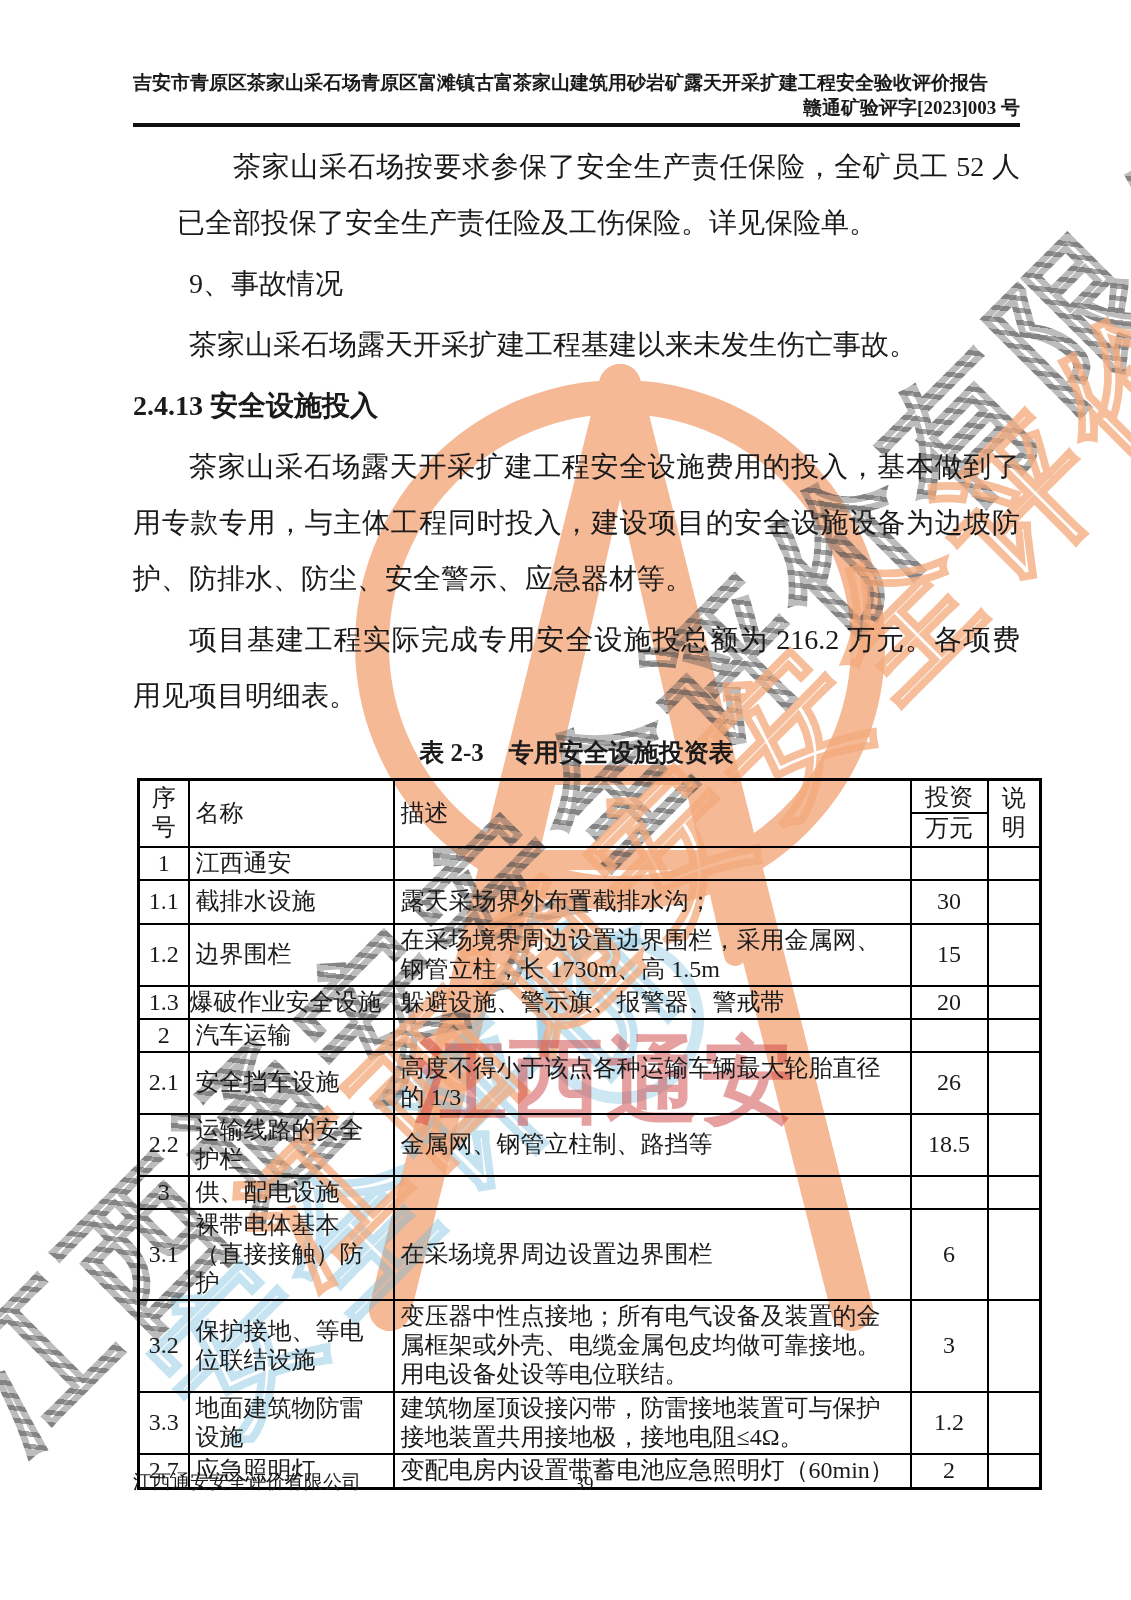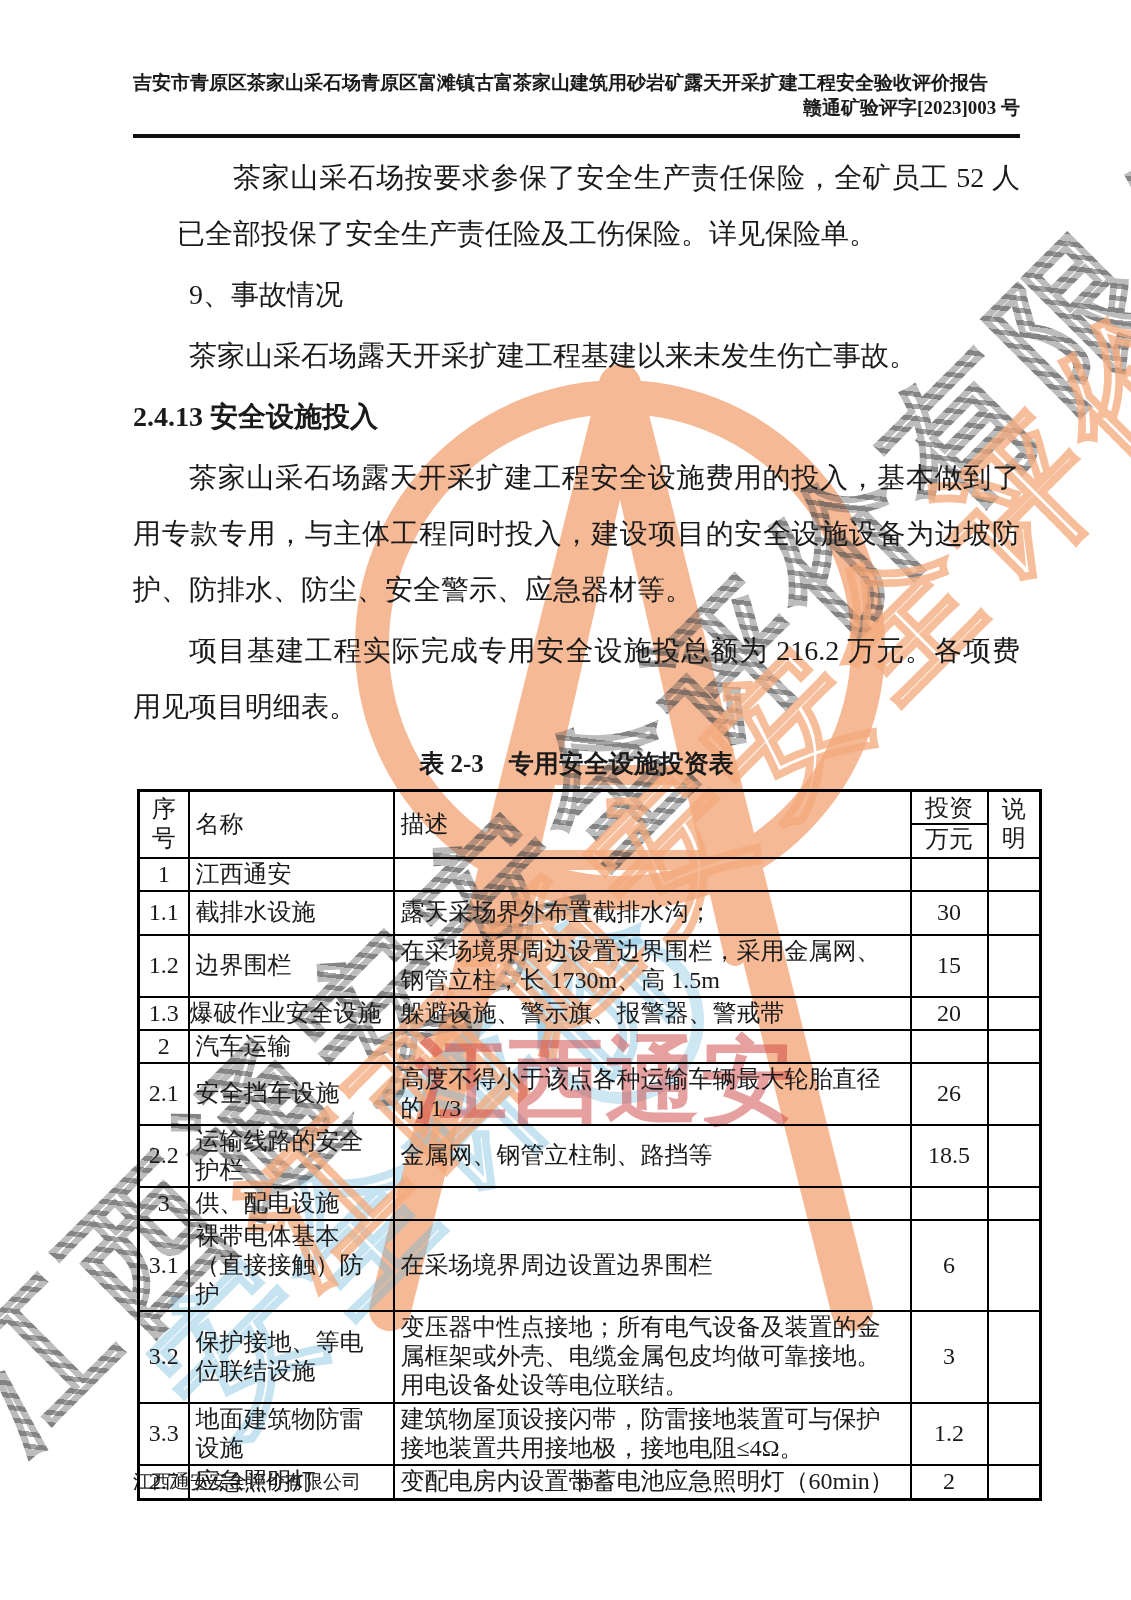--- a/index.html
+++ b/index.html
@@ -34,21 +34,21 @@
     left:110px;top:1330px;font-size:155px;
     -webkit-text-stroke:3px rgba(110,185,220,.40);
   }
   .wm-red{
     position:absolute;left:413px;top:1018px;
     font-size:94px;font-weight:bold;letter-spacing:2px;
     color:rgba(205,65,65,.50);white-space:nowrap;
   }
   
   .content{position:relative;z-index:1;padding:70px 111px 0 133px;}
-  .doc-header{border-bottom:4px solid #111;padding-bottom:14px;}
+  .doc-header{border-bottom:4px solid #111;padding-bottom:3px;}
   .doc-header .h1{font-size:19px;font-weight:bold;line-height:25px;}
   .doc-header .h2{font-size:19px;font-weight:bold;line-height:25px;text-align:right;}
   .para{
     margin:0 0 5px 0;font-size:28px;line-height:56px;
     text-align:justify;text-indent:2em;
   }
   .para.first{margin-top:12px;margin-left:44px;}
   .section-heading{margin:0 0 5px 0;font-size:28px;line-height:56px;font-weight:bold;}
   .table-caption{
     margin:14px 0 10px 0;text-align:center;

